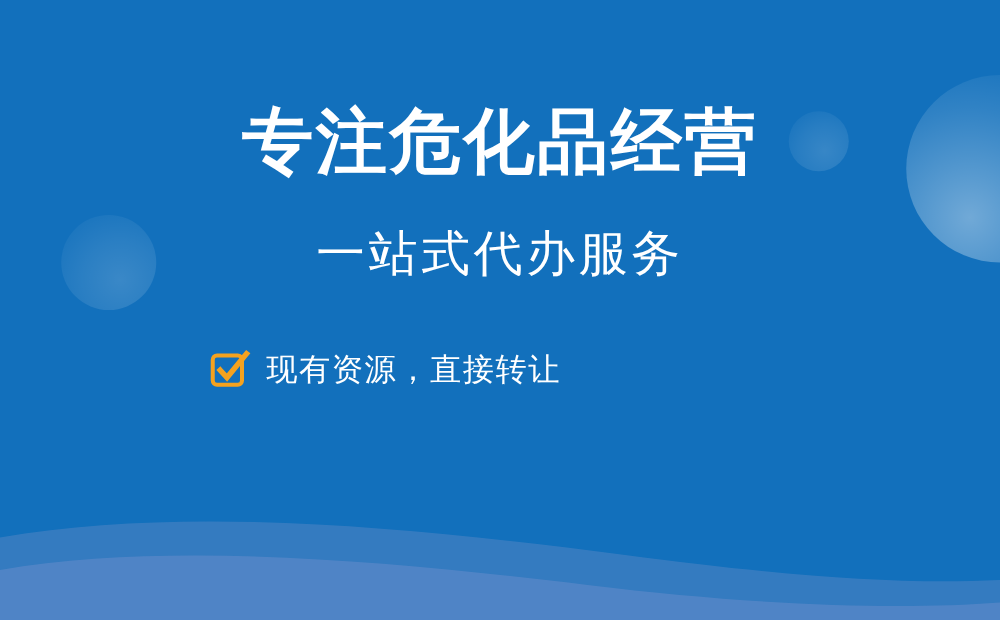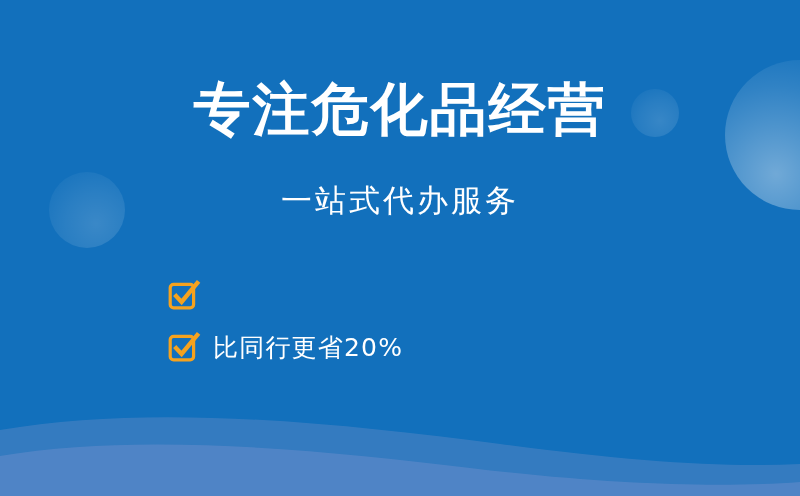--- a/index.html
+++ b/index.html
@@ -87,38 +87,38 @@
     z-index: 3;
   }
 
   .headline {
     position: absolute;
     top: 84px;
     left: 0;
     width: 800px;
     text-align: center;
     color: #ffffff;
-    font-family: Liberation Mono, monospace;
+    font-family: Liberation Serif, serif;
     font-weight: 700;
     font-size: 57px;
     line-height: 1.08;
     letter-spacing: 2px;
     white-space: nowrap;
   }
 
   .subtitle {
     position: absolute;
     top: 183px;
     left: 0;
     width: 800px;
     text-align: center;
     color: #ffffff;
     font-family: "DejaVu Sans", "Liberation Sans", sans-serif;
     font-weight: 400;
-    font-size: 31px;
+    font-size: 39px;
     line-height: 1.1;
     letter-spacing: 3px;
     white-space: nowrap;
   }
 
   .bullet-list {
     position: absolute;
     top: 276px;
     left: 168px;
     display: flex;
@@ -183,28 +183,20 @@
 
     <div class="bullet-list">
 
       <div class="bullet-row">
         <span class="check-icon">
           <svg viewBox="0 0 30 30" width="30" height="30" xmlns="http://www.w3.org/2000/svg">
             <rect x="2.2" y="4.4" width="23.4" height="23.4" rx="3.4" ry="3.4" fill="none" stroke="#F5A21E" stroke-width="3.2"></rect>
             <path d="M8.2 16.2 L13.6 22.0 L29.2 3.0" fill="none" stroke="#F5A21E" stroke-width="4.4" stroke-linecap="square" stroke-linejoin="miter"></path>
           </svg>
         </span>
+        <span class="bullet-label">现有资源，直接转让</span>
       </div>
 
-      <div class="bullet-row">
-        <span class="check-icon">
-          <svg viewBox="0 0 30 30" width="30" height="30" xmlns="http://www.w3.org/2000/svg">
-            <rect x="2.2" y="4.4" width="23.4" height="23.4" rx="3.4" ry="3.4" fill="none" stroke="#F5A21E" stroke-width="3.2"></rect>
-            <path d="M8.2 16.2 L13.6 22.0 L29.2 3.0" fill="none" stroke="#F5A21E" stroke-width="4.4" stroke-linecap="square" stroke-linejoin="miter"></path>
-          </svg>
-        </span>
-        <span class="bullet-label">比同行更省20%</span>
-      </div>
 
 
     </div>
   </div>
 </div>
 
 </body></html>

